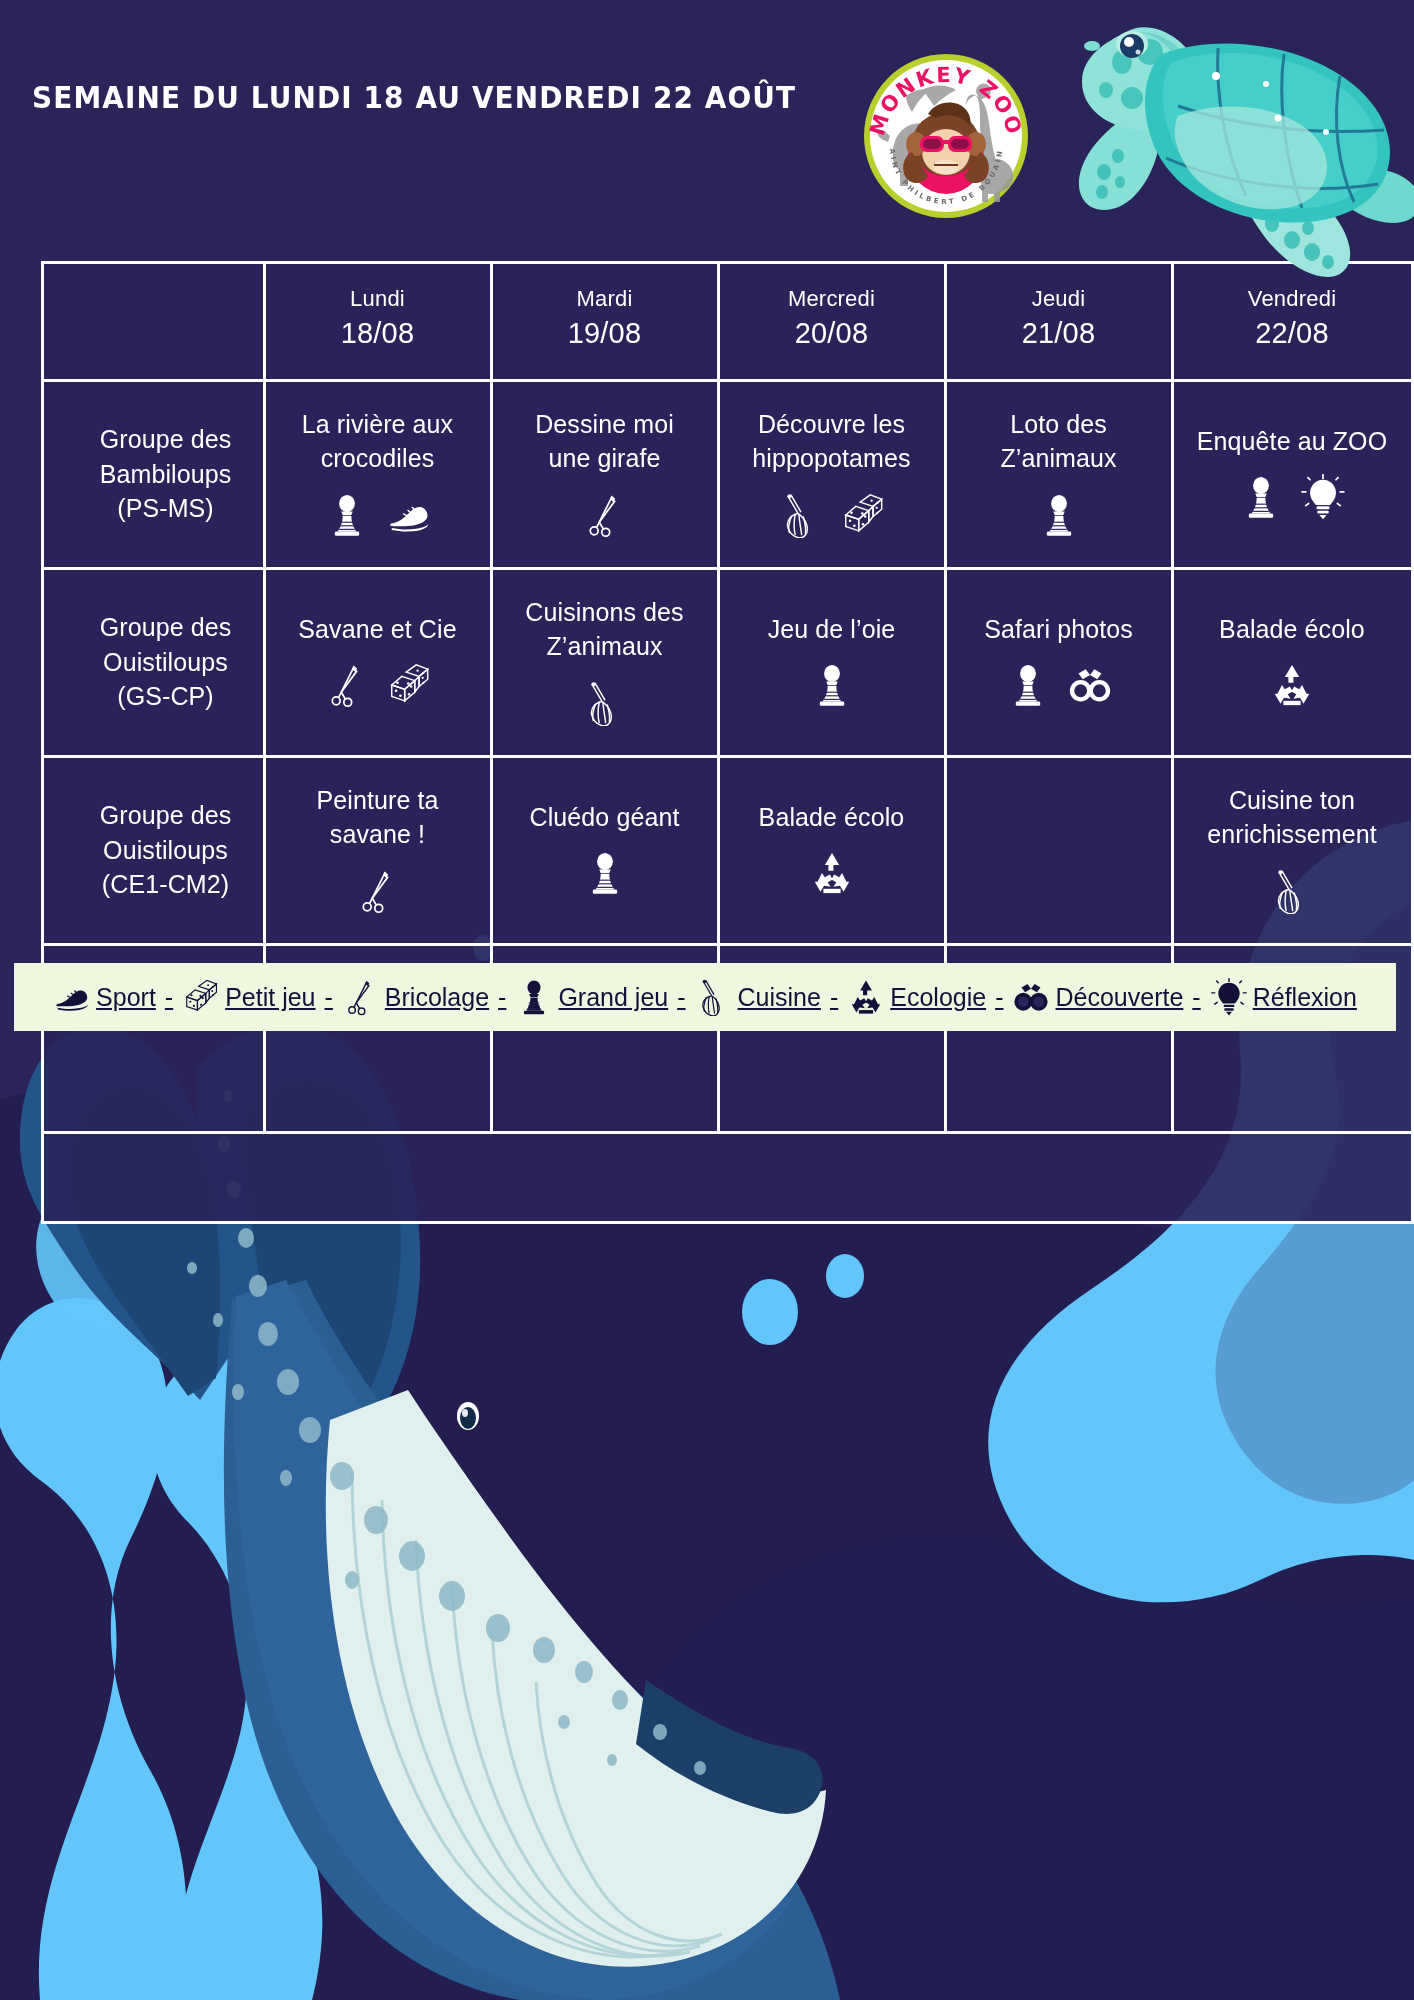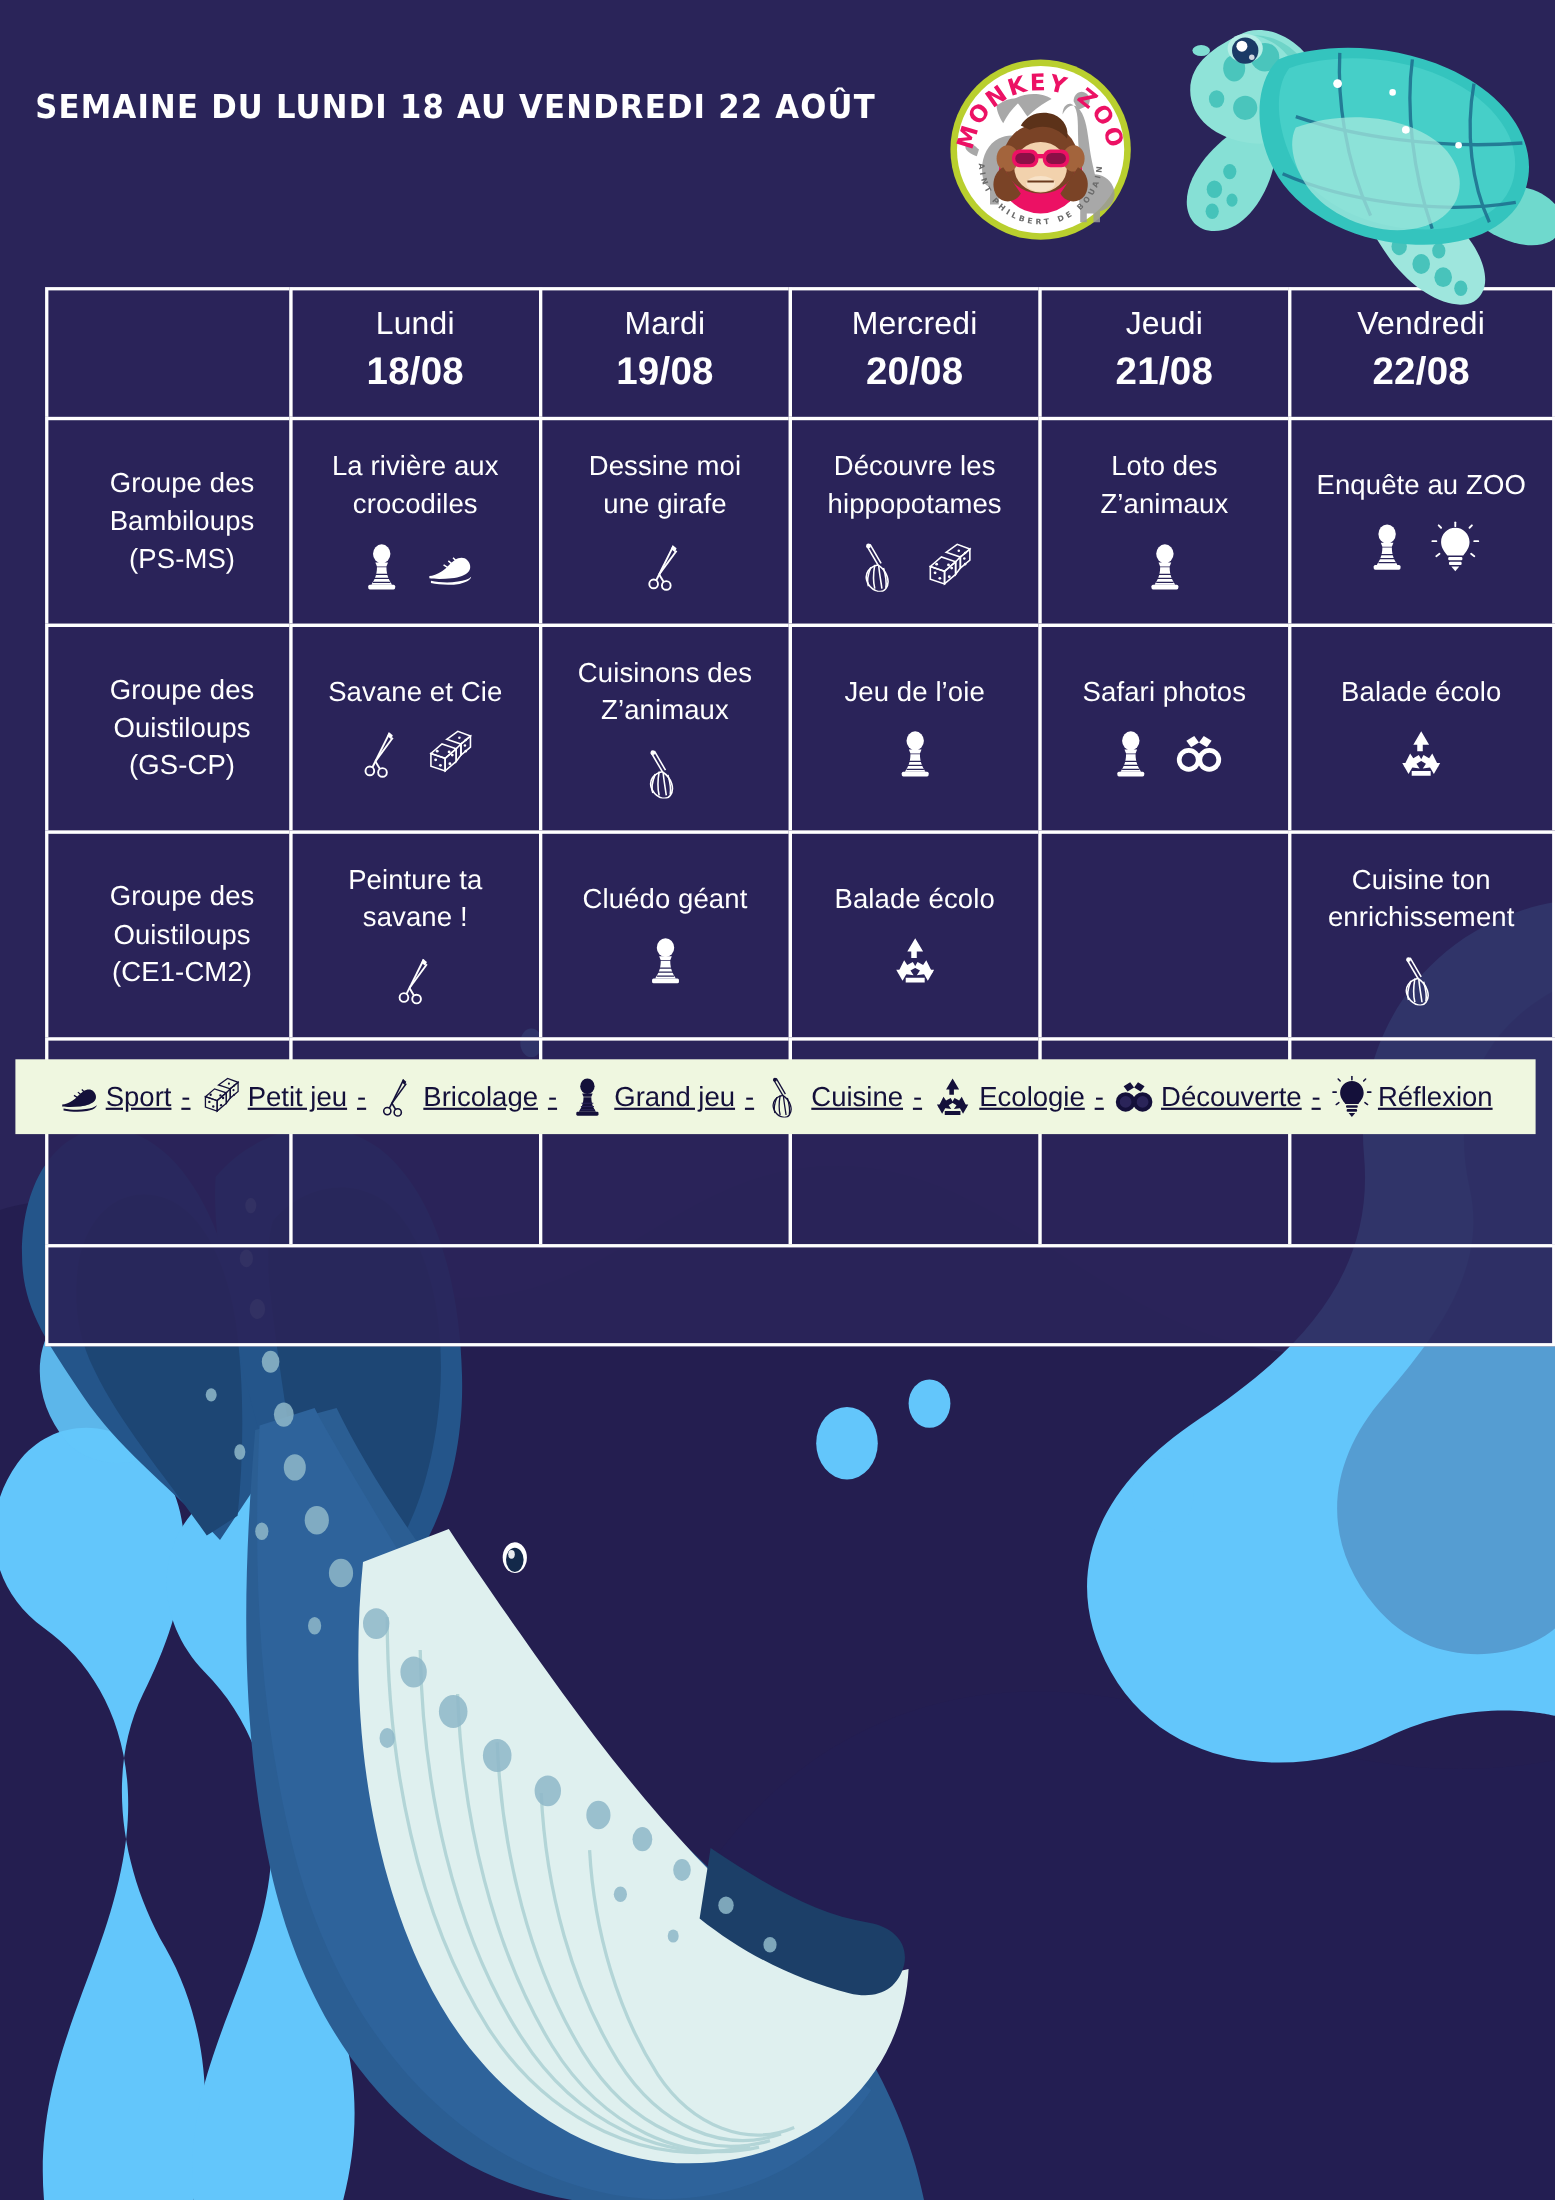--- a/index.html
+++ b/index.html
@@ -42,22 +42,22 @@
     border:3px solid #ffffff;
     margin:-1.5px;
     background:rgba(42,36,89,0.90);
     color:#fff;
     display:flex;flex-direction:column;
     align-items:center;justify-content:center;
     padding:4px 6px;
     text-align:center;
   }
   .gcell.last-row{grid-column:1 / span 6;}
-  .dayname{font-size:29px;line-height:1.18;letter-spacing:.2px;}
-  .daydate{font-size:35px;line-height:1.5;letter-spacing:.2px;font-weight:bold;}
+  .dayname{font-size:22px;line-height:1.18;letter-spacing:.2px;}
+  .daydate{font-size:29px;line-height:1.5;letter-spacing:.2px;}
   .groupname{font-size:25px;line-height:1.38;letter-spacing:.1px;margin-left:25px;}
   .actlabel{font-size:25px;line-height:1.30;letter-spacing:.1px;margin-bottom:2px;}
   .icons{display:flex;gap:16px;align-items:center;justify-content:center;margin-top:12px;height:52px;}
   .icons svg{display:block;}
 
   
   .legend{
     position:absolute;left:14px;top:963px;width:1382px;height:68px;
     background:#eff7e0;
     z-index:6;

